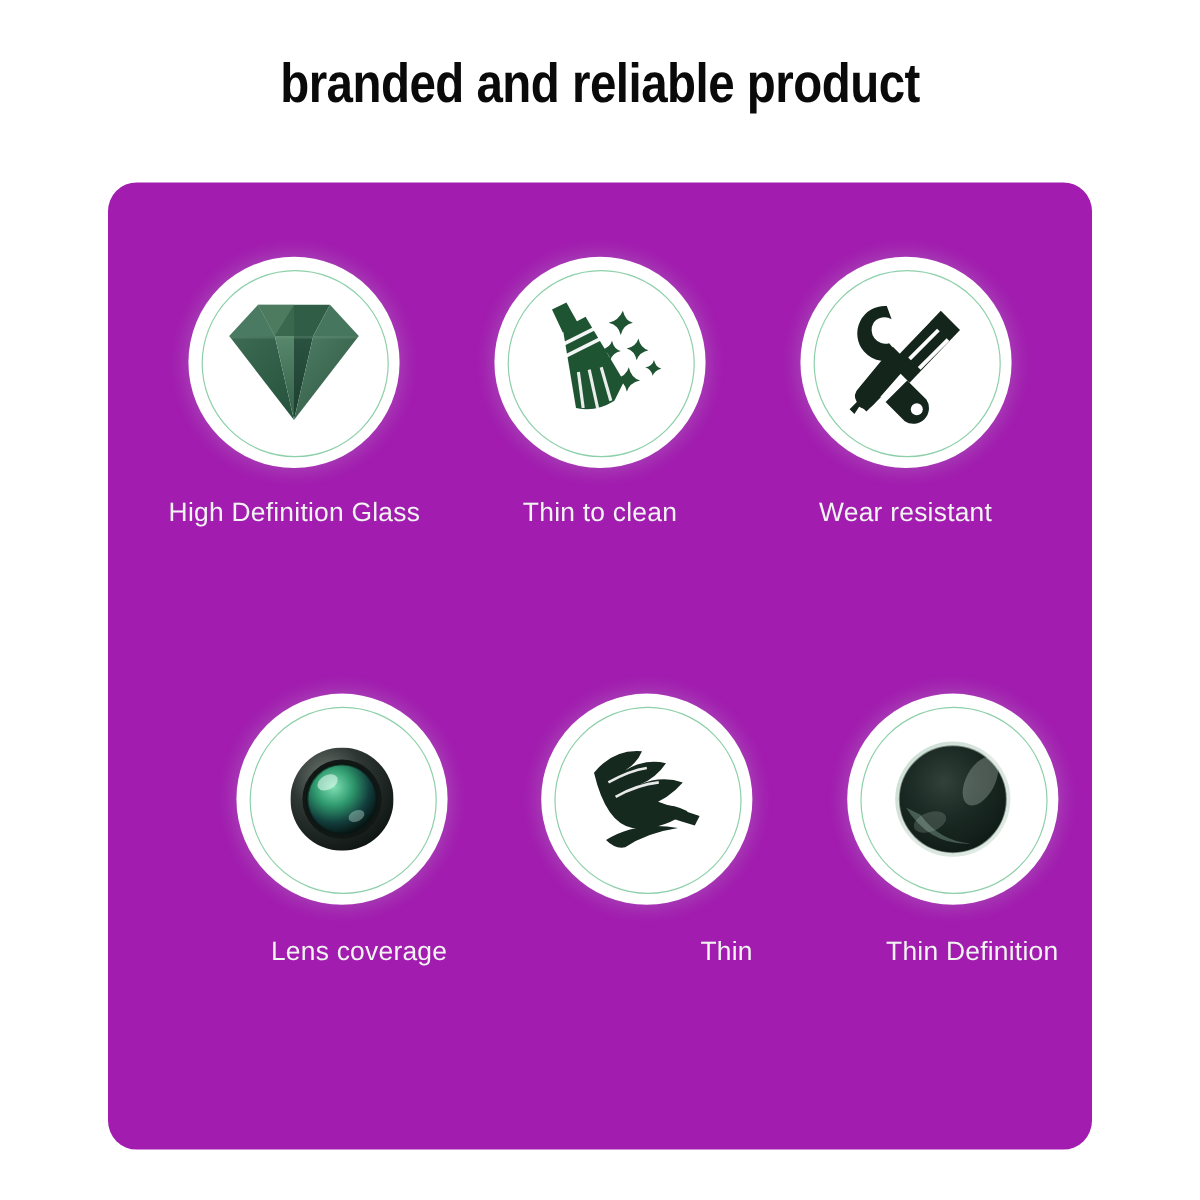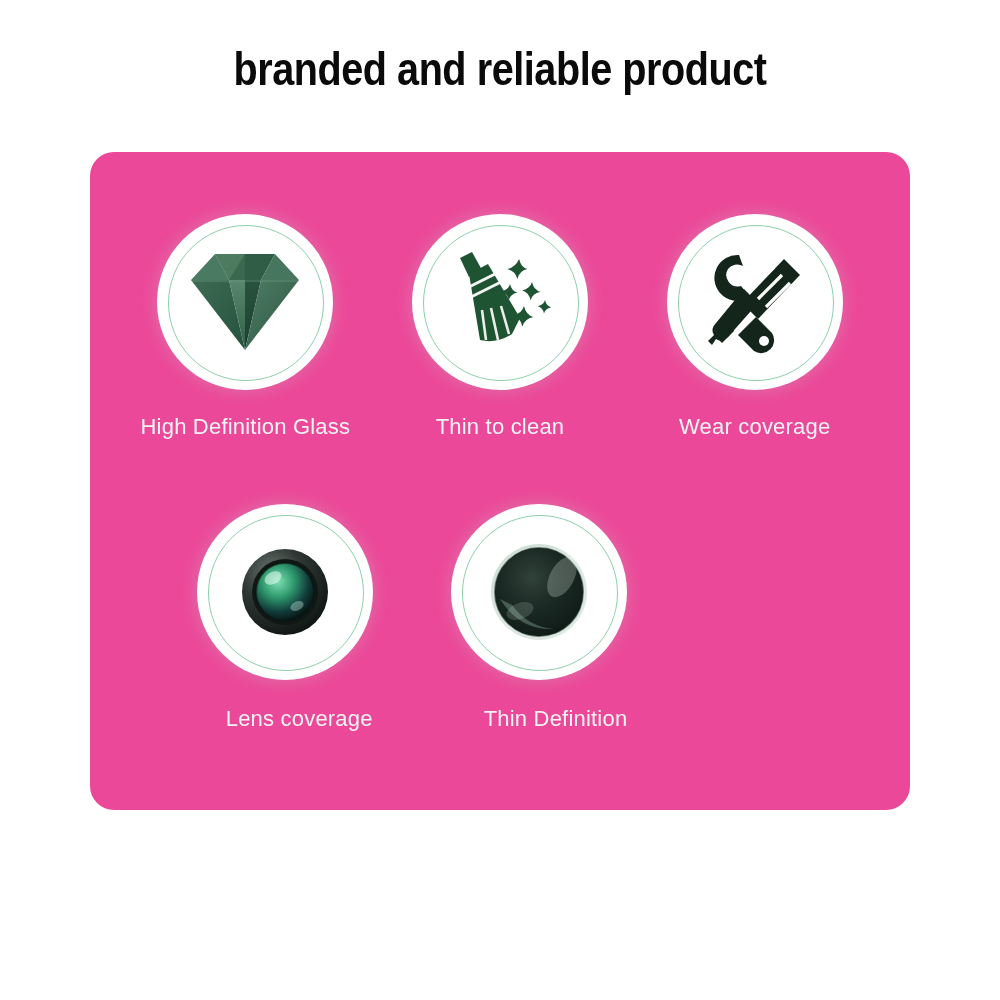--- a/index.html
+++ b/index.html
@@ -28,22 +28,22 @@
     color:#0a0a0a;
     transform:scaleX(0.86);
     transform-origin:center top;
     white-space:nowrap;
   }
 
   
   .panel{
     position:absolute;
     left:90px; top:152px;
-    width:820px; height:658px;
-    background:#ec4899;
+    width:820px; height:806px;
+    background:#a21caf;
     border-radius:24px;
   }
 
   .grid{
     position:absolute;
     left:0; top:0;
     width:100%; height:100%;
     display:grid;
     grid-template-columns:repeat(3,1fr);
     grid-template-rows:repeat(2,1fr);
@@ -199,21 +199,21 @@
               </g>
               <g stroke="#ffffff" stroke-width="3.2" fill="none">
                 <path d="M74 18 L50 42"></path>
                 <path d="M82 26 L58 50"></path>
                 <path d="M90 34 L66 58"></path>
               </g>
               <circle cx="64" cy="92" r="5" fill="#ffffff"></circle>
             </svg>
           </span>
         </div>
-        <div class="label">Wear coverage</div>
+        <div class="label">Wear resistant</div>
       </div>
 
       <div class="feature row2">
         <div class="badge">
           <span>
             <svg width="86" height="86" viewBox="0 0 86 86">
               <defs>
                 <radialGradient id="lensBody" cx="35%" cy="28%" r="78%">
                   <stop offset="0" stop-color="#6e7672"></stop>
                   <stop offset="45%" stop-color="#2f3734"></stop>
@@ -231,20 +231,41 @@
               <circle cx="43" cy="43" r="29" fill="url(#lensGlass)"></circle>
               <ellipse cx="31" cy="29" rx="9" ry="6" fill="#eafff4" opacity=".55" transform="rotate(-28 31 29)"></ellipse>
               <ellipse cx="55" cy="57" rx="7" ry="4.5" fill="#d8fff0" opacity=".35" transform="rotate(-25 55 57)"></ellipse>
               <circle cx="43" cy="43" r="29" fill="none" stroke="#0a1512" stroke-width="2" opacity=".6"></circle>
             </svg>
           </span>
         </div>
         <div class="label">Lens coverage</div>
       </div>
 
+      <div class="feature row2">
+        <div class="badge">
+          <span>
+            <svg width="104" height="96" viewBox="0 0 104 96">
+              <g fill="#16291f">
+
+                <path d="M8 26 Q24 6 48 8 Q44 18 34 24 Q50 14 68 18 Q60 30 46 36 Q64 28 82 34 Q70 48 52 54 Q70 50 86 58 Q66 74 40 72 Q18 68 8 26 Z"></path>
+
+                <path d="M14 30 Q46 46 96 62 L92 70 Q44 56 12 36 Z"></path>
+
+                <path d="M18 82 Q44 66 78 72 Q52 76 34 88 Q26 90 18 82 Z"></path>
+              </g>
+              <g stroke="#ffffff" stroke-width="2.2" fill="none" opacity=".9">
+                <path d="M20 34 Q38 24 52 22"></path>
+                <path d="M26 46 Q44 36 62 34"></path>
+              </g>
+            </svg>
+          </span>
+        </div>
+        <div class="label">Thin</div>
+      </div>
 
       <div class="feature row2">
         <div class="badge">
           <span>
             <svg width="98" height="98" viewBox="0 0 98 98">
               <defs>
                 <radialGradient id="orbG" cx="42%" cy="34%" r="76%">
                   <stop offset="0" stop-color="#31423a"></stop>
                   <stop offset="42%" stop-color="#1c2b25"></stop>
                   <stop offset="100%" stop-color="#0c1713"></stop>

